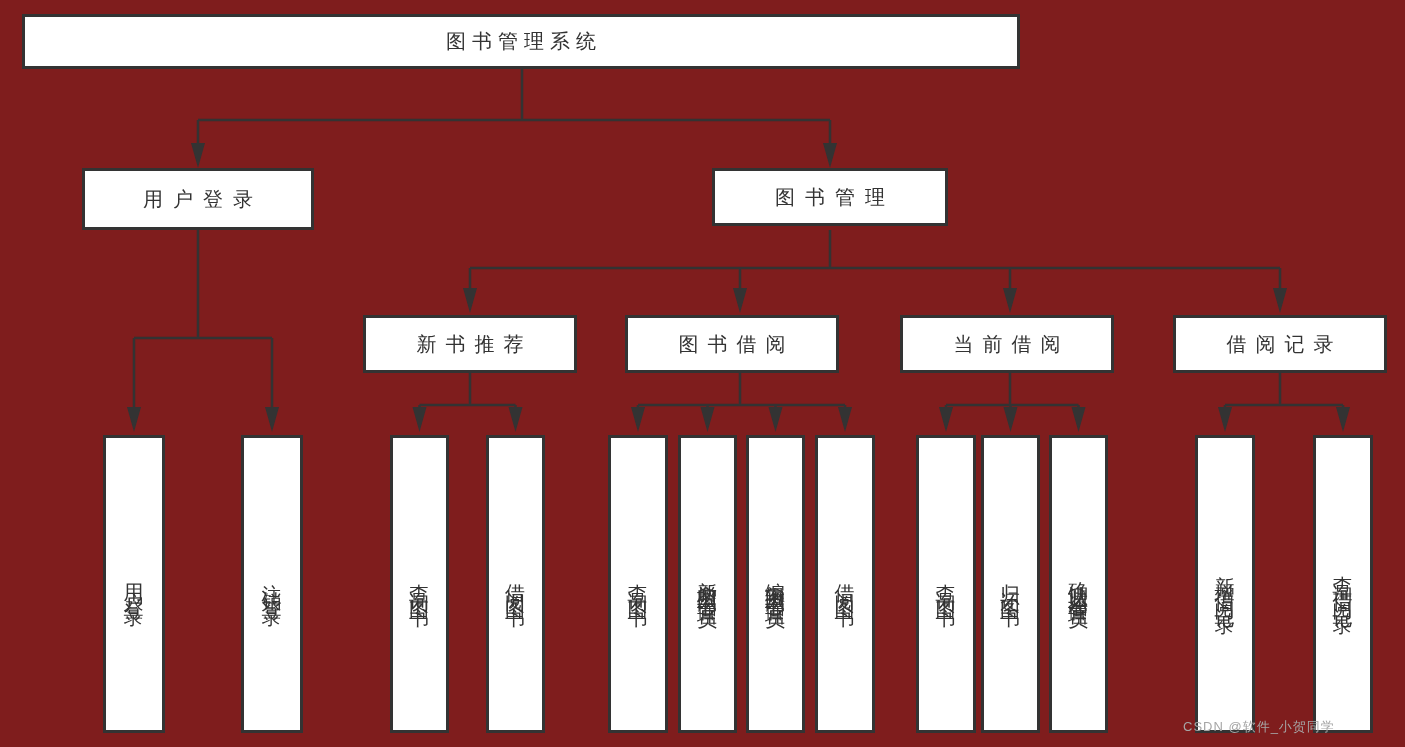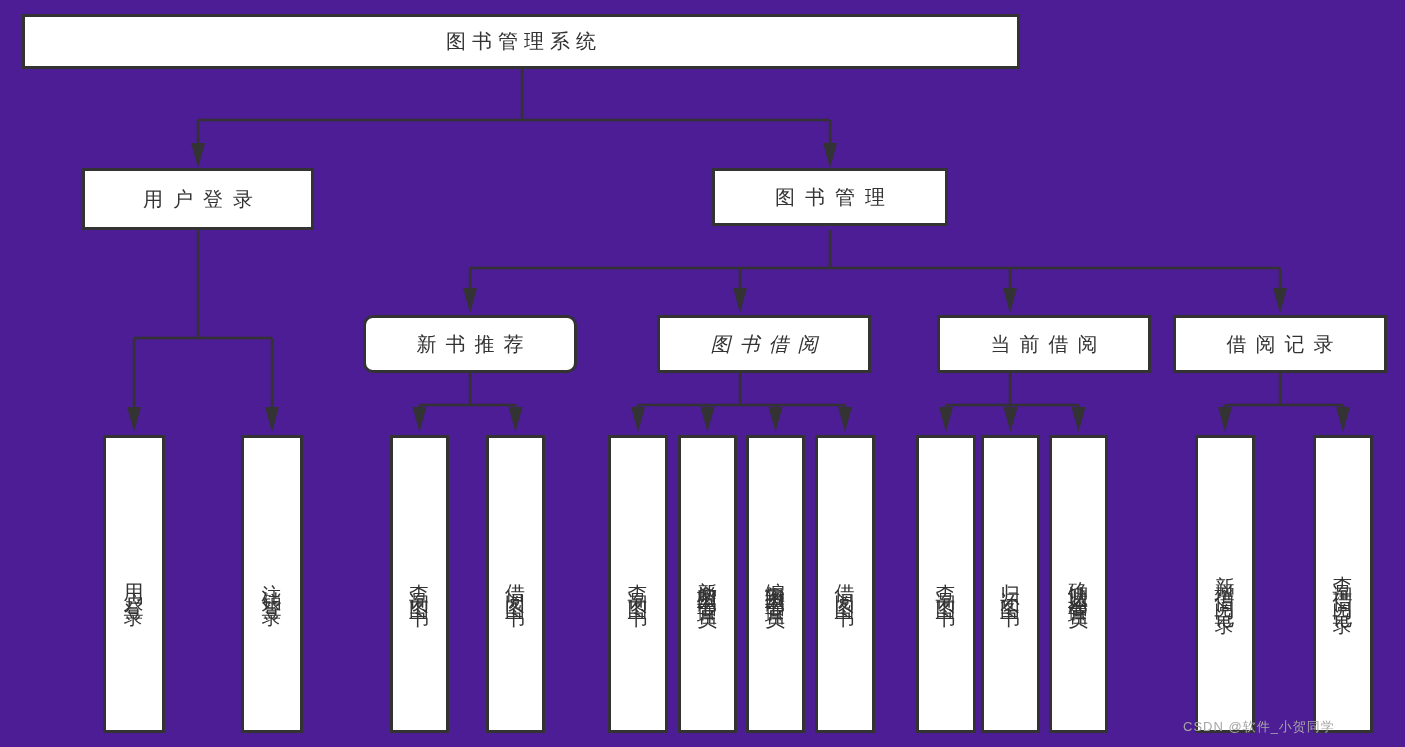--- a/index.html
+++ b/index.html
@@ -5,21 +5,21 @@
   html, body {
     margin: 0;
     padding: 0;
     background: #ffffff;
     font-family: "Liberation Sans", "DejaVu Sans", sans-serif;
   }
   .canvas {
     position: relative;
     width: 1405px;
     height: 747px;
-    background: #4c1d95;
+    background: #7f1d1d;
     overflow: hidden;
   }
   .connector-layer {
     position: absolute;
     left: 0; top: 0;
     width: 1405px;
     height: 747px;
     z-index: 1;
   }
   .node {
@@ -36,23 +36,23 @@
   .hbox {
     font-size: 20px;
     letter-spacing: 6px;
     text-indent: 6px; 
     white-space: nowrap;
   }
   .root-box    { left: 22px;  top: 14px;  width: 998px; height: 55px; }
   .l2-a        { left: 82px;  top: 168px; width: 232px; height: 62px; letter-spacing: 10px; text-indent: 10px; }
   .l2-b        { left: 712px; top: 168px; width: 236px; height: 58px; letter-spacing: 10px; text-indent: 10px; }
   .l3          { top: 315px; width: 214px; height: 58px; letter-spacing: 9px; text-indent: 9px; }
-  .l3-1 { left: 363px; border-radius: 10px; }
-  .l3-2 { left: 657px; font-style: italic; }
-  .l3-3 { left: 937px; }
+  .l3-1 { left: 363px; }
+  .l3-2 { left: 625px; }
+  .l3-3 { left: 900px; }
   .l3-4 { left: 1173px; }
   .vbox {
     top: 435px;
     height: 298px;
     font-size: 20px;
   }
   .vbox .vtext {
     writing-mode: vertical-rl;
     text-orientation: mixed;
     letter-spacing: 8px;

